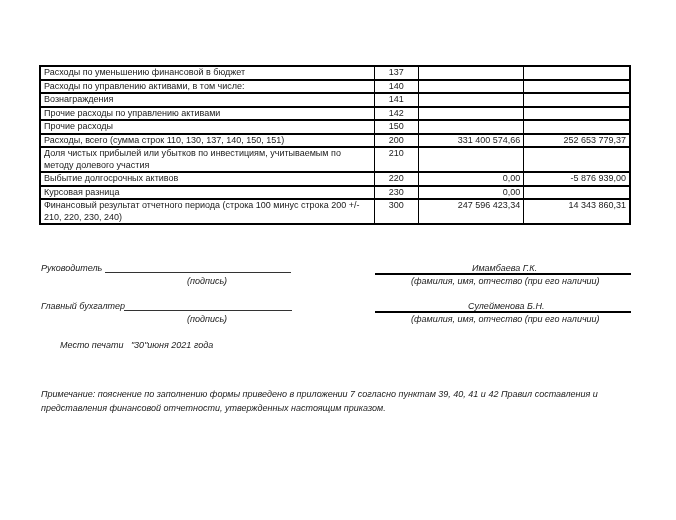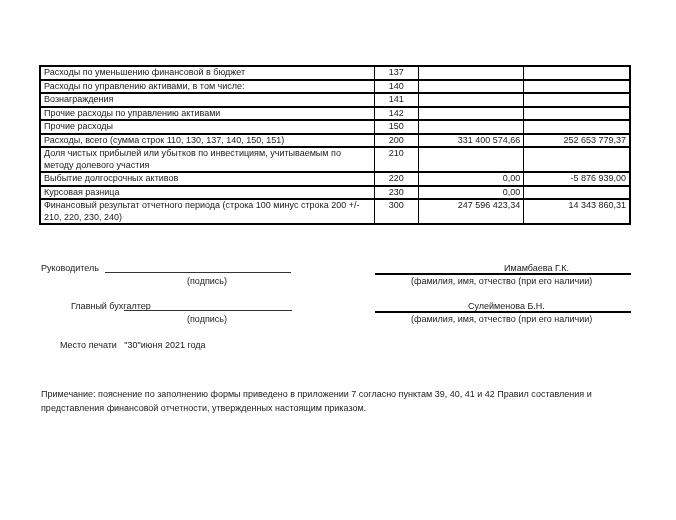--- a/index.html
+++ b/index.html
@@ -6,21 +6,21 @@
     body { width: 676px; height: 520px; position: relative; overflow: hidden;
            font-family: "Liberation Sans", sans-serif; color: #1a1a1a; font-size: 9px; }
     table.fin { position: absolute; left: 39px; top: 65px; border-collapse: collapse; width: 592px;
                 border: 2px solid #000; }
     table.fin td { border: 1px solid #000; padding: 0 3px; line-height: 11.5px; height: 11.5px;
                    border-top: 2px solid #000; vertical-align: top; white-space: nowrap; }
     table.fin td.name { width: 330px; }
     table.fin td.code { width: 38px; text-align: center; }
     table.fin td.v1, table.fin td.v2 { width: 100px; text-align: right; }
     table.fin tr.tall td.name { white-space: normal; }
-    .sig { position: absolute; font-size: 9px; }
+    .sig { position: absolute; font-size: 9px; font-style: italic; }
     .line { position: absolute; height: 2px; background: #000; }
     .under { position: absolute; height: 0; border-bottom: 1px solid #333; }
   </style>
 </head>
 <body>
 
 <table class="fin">
   <tbody id="tbody">
       <tr>
         <td class="name">Расходы по уменьшению финансовой в бюджет</td>
@@ -81,25 +81,25 @@
         <td class="code">300</td>
         <td class="v1">247 596 423,34</td>
         <td class="v2">14 343 860,31</td>
       </tr>
     </tbody>
 </table>
 
 <span class="sig" style="left:41px; top:263px;">Руководитель</span>
 <div class="under" style="left:105px; top:272px; width:186px;"></div>
 <span class="sig" style="left:187px; top:276px;">(подпись)</span>
-<span class="sig" style="left:472px; top:263px;margin-left:32px;">Имамбаева Г.К.</span>
+<span class="sig" style="left:472px; top:263px;">Имамбаева Г.К.</span>
 <div class="line" style="left:375px; top:273px; width:256px;"></div>
 <span class="sig" style="left:411px; top:276px;">(фамилия, имя, отчество (при его наличии)</span>
 
-<span class="sig" style="left:41px; top:301px;margin-left:30px;">Главный бухгалтер</span>
+<span class="sig" style="left:41px; top:301px;">Главный бухгалтер</span>
 <div class="under" style="left:124px; top:310px; width:168px;"></div>
 <span class="sig" style="left:187px; top:314px;">(подпись)</span>
 <span class="sig" style="left:468px; top:301px;">Сулейменова Б.Н.</span>
 <div class="line" style="left:375px; top:311px; width:256px;"></div>
 <span class="sig" style="left:411px; top:314px;">(фамилия, имя, отчество (при его наличии)</span>
 
 <span class="sig" style="left:60px; top:340px; white-space:pre;">Место печати   "30"июня 2021 года</span>
 
 <div class="sig" style="left:41px; top:389px;">Примечание: пояснение по заполнению формы приведено в приложении 7 согласно пунктам 39, 40, 41 и 42 Правил составления и</div>
 <div class="sig" style="left:41px; top:403px;">представления финансовой отчетности, утвержденных настоящим приказом.</div>

